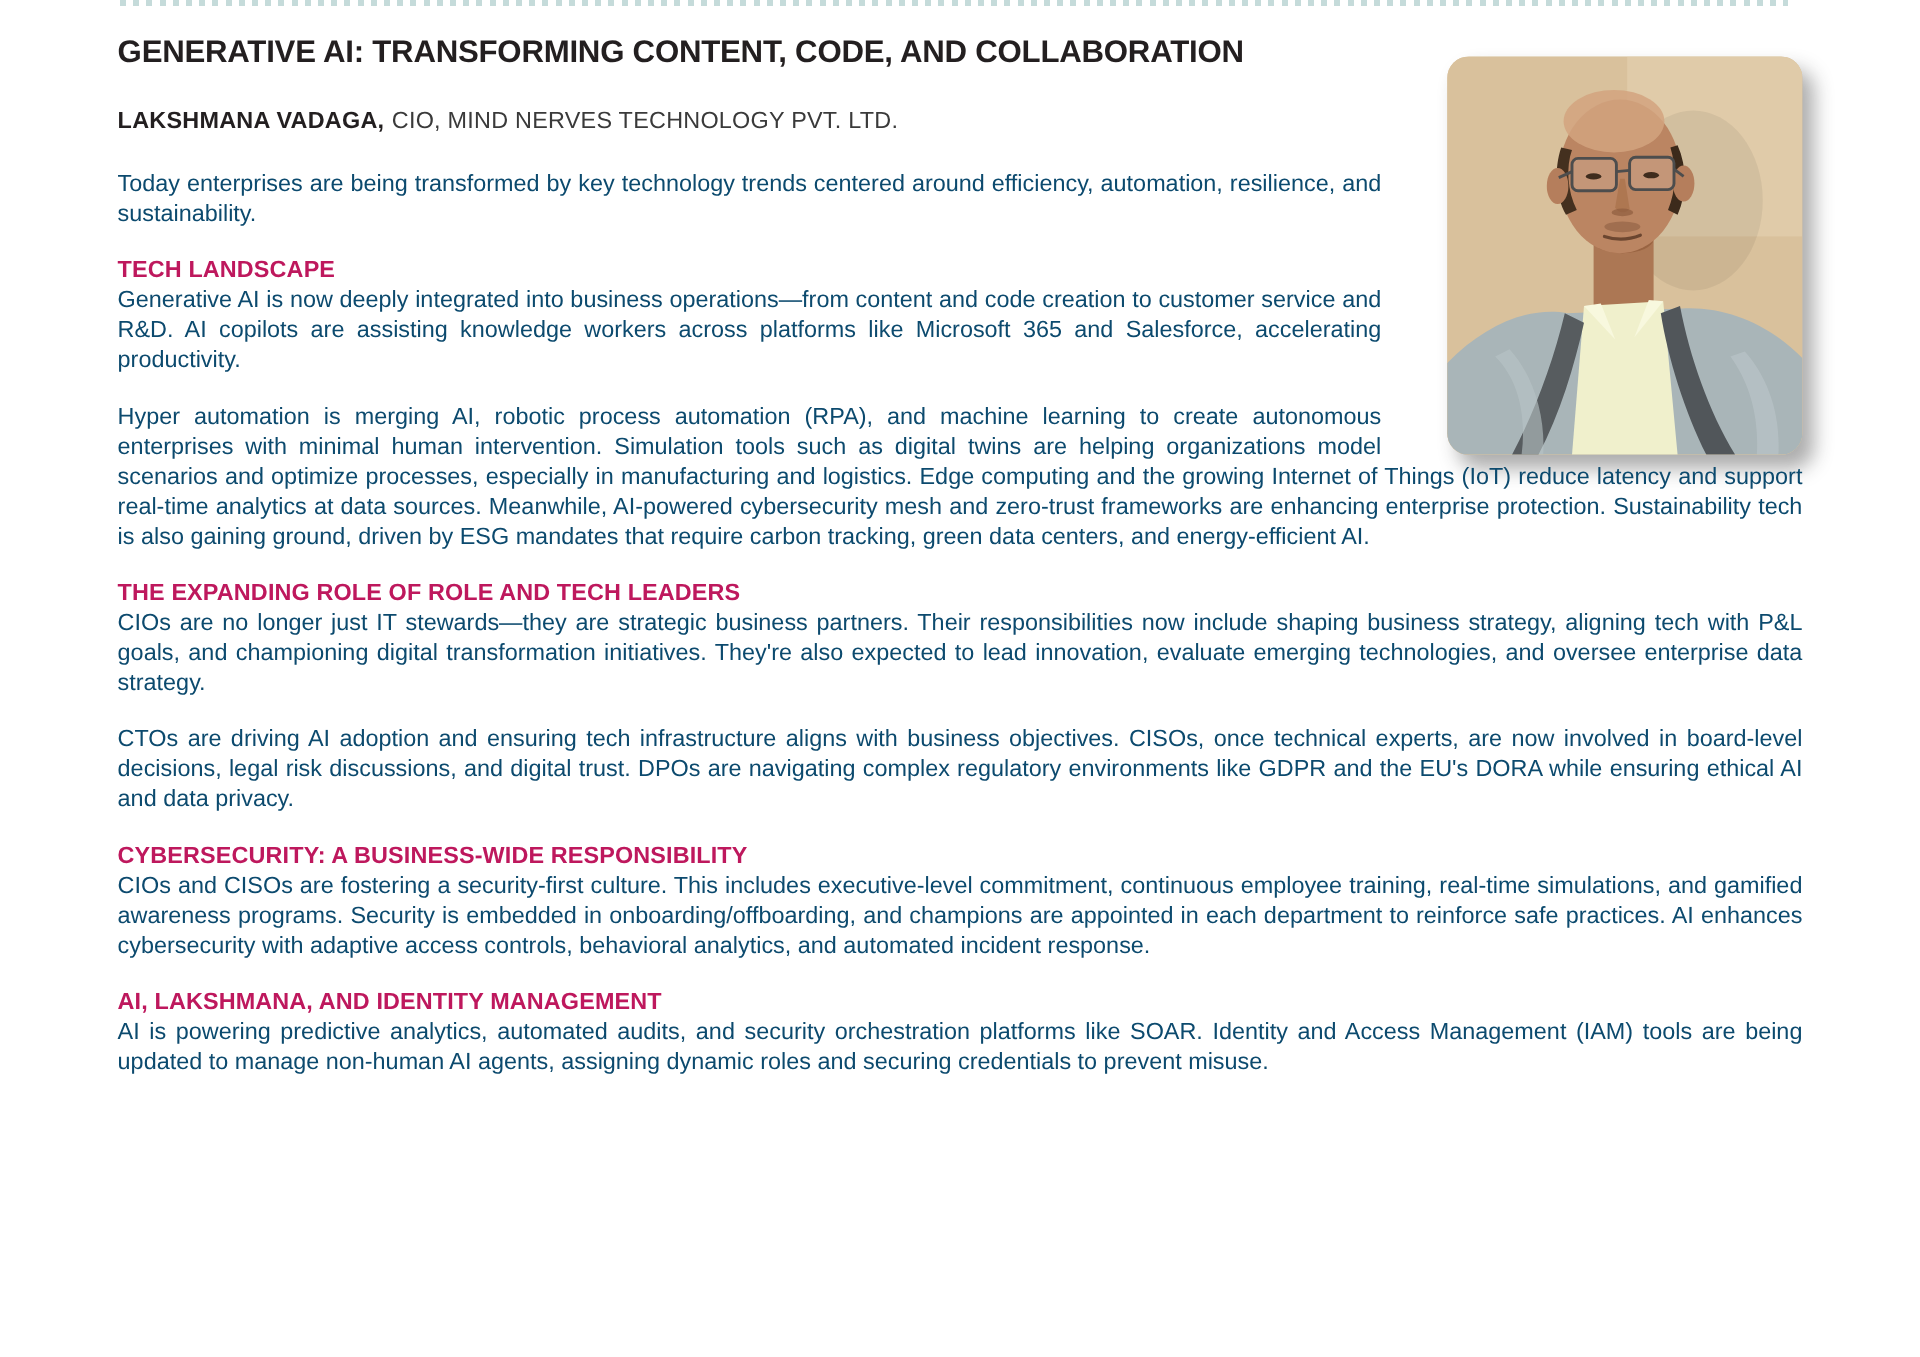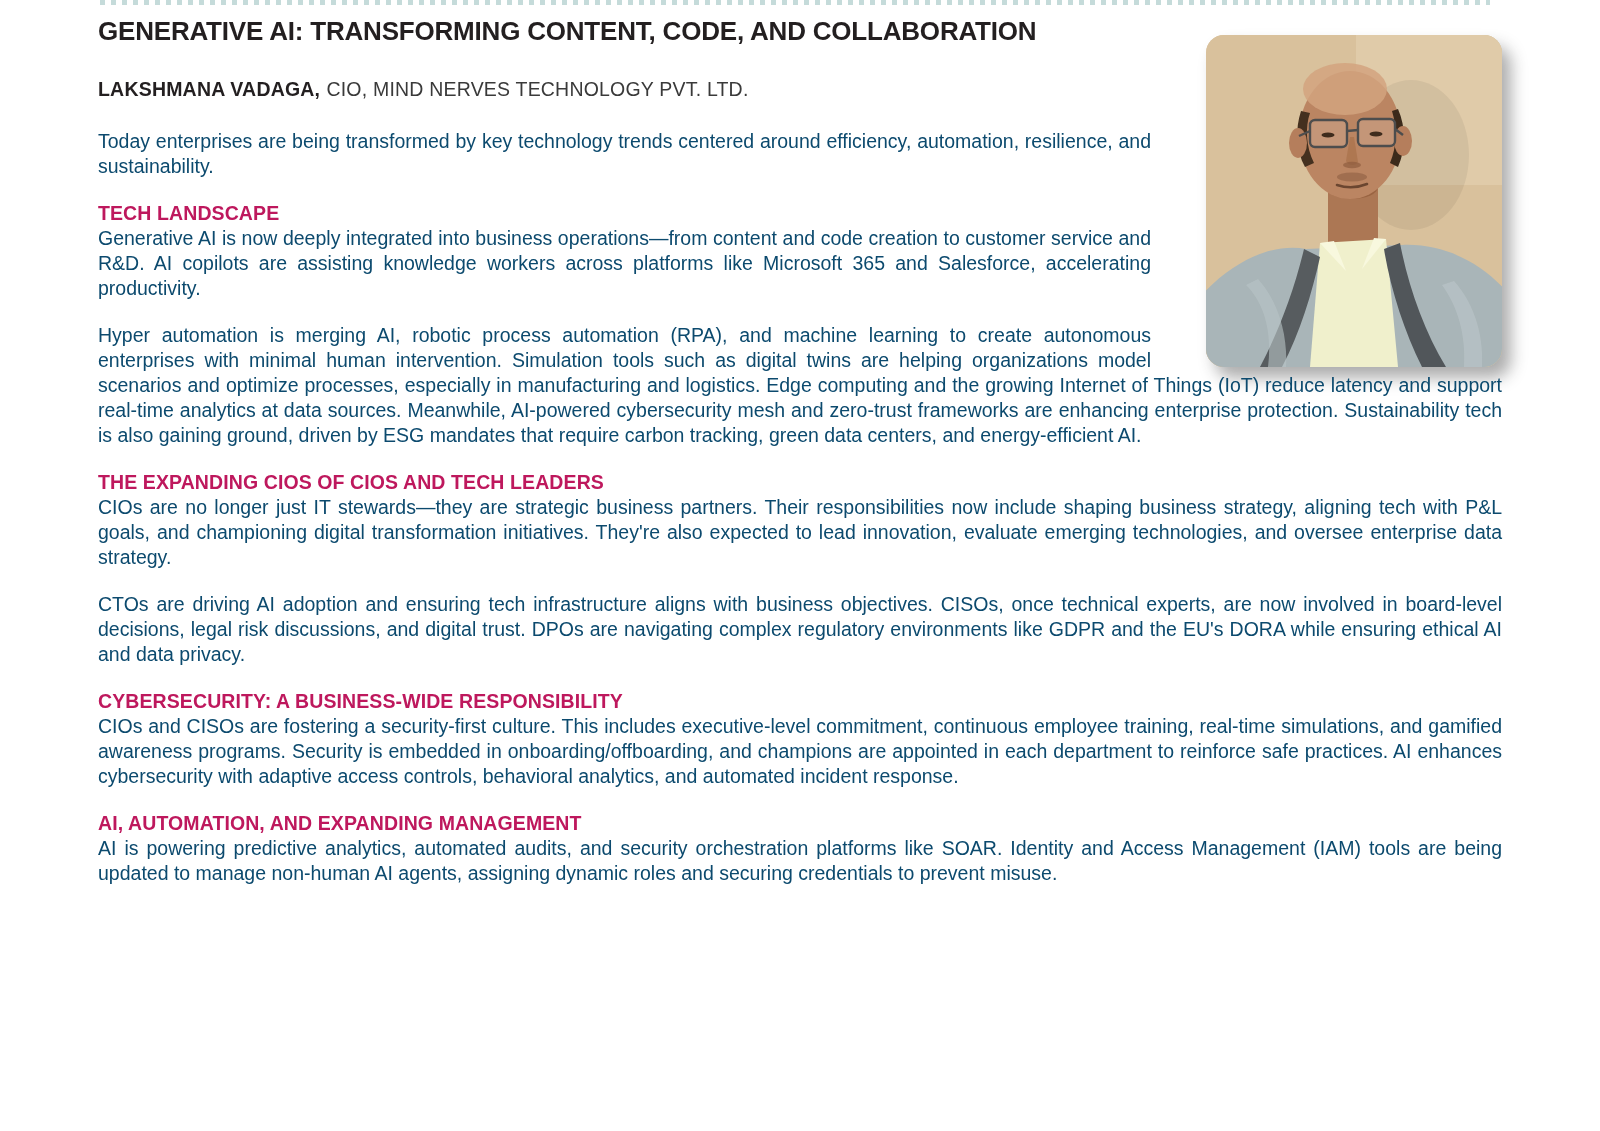--- a/index.html
+++ b/index.html
@@ -32,21 +32,21 @@
     background: #dcc5a2;
   }
   .photo-wrap svg { display: block; }
 
   h1.title {
     font-size: 26px;
     line-height: 32px;
     font-weight: bold;
     letter-spacing: -0.2px;
     color: #231f20;
-    margin: 10px 0 30px 0;
+    margin: 22px 0 30px 0;
   }
   p.byline {
     font-size: 19.5px;
     line-height: 24px;
     margin: 0 0 28px 0;
     color: #3a3a3a;
     letter-spacing: 0.2px;
   }
   p.byline .byline-name { font-weight: bold; color: #231f20; }
   p.byline .byline-role { margin-left: 0.32em; text-align: center; }
@@ -132,24 +132,24 @@
     <p class="byline">
       <span class="byline-name">LAKSHMANA VADAGA,</span><span class="byline-role">CIO, MIND NERVES TECHNOLOGY PVT. LTD.</span>
     </p>
 
     <p class="body">Today enterprises are being transformed by key technology trends centered around efficiency, automation, resilience, and sustainability.</p>
 
     <h2 class="section-heading">TECH LANDSCAPE</h2>
     <p class="body">Generative AI is now deeply integrated into business operations—from content and code creation to customer service and R&amp;D. AI copilots are assisting knowledge workers across platforms like Microsoft 365 and Salesforce, accelerating productivity.</p>
     <p class="body">Hyper automation is merging AI, robotic process automation (RPA), and machine learning to create autonomous enterprises with minimal human intervention. Simulation tools such as digital twins are helping organizations model scenarios and optimize processes, especially in manufacturing and logistics. Edge computing and the growing Internet of Things (IoT) reduce latency and support real-time analytics at data sources. Meanwhile, AI-powered cybersecurity mesh and zero-trust frameworks are enhancing enterprise protection. Sustainability tech is also gaining ground, driven by ESG mandates that require carbon tracking, green data centers, and energy-efficient AI.</p>
 
-    <h2 class="section-heading">THE EXPANDING CIOS OF CIOS AND TECH LEADERS</h2>
+    <h2 class="section-heading">THE EXPANDING ROLE OF ROLE AND TECH LEADERS</h2>
     <p class="body">CIOs are no longer just IT stewards—they are strategic business partners. Their responsibilities now include shaping business strategy, aligning tech with P&amp;L goals, and championing digital transformation initiatives. They're also expected to lead innovation, evaluate emerging technologies, and oversee enterprise data strategy.</p>
     <p class="body">CTOs are driving AI adoption and ensuring tech infrastructure aligns with business objectives. CISOs, once technical experts, are now involved in board-level decisions, legal risk discussions, and digital trust. DPOs are navigating complex regulatory environments like GDPR and the EU's DORA while ensuring ethical AI and data privacy.</p>
 
     <h2 class="section-heading">CYBERSECURITY: A BUSINESS-WIDE RESPONSIBILITY</h2>
     <p class="body">CIOs and CISOs are fostering a security-first culture. This includes executive-level commitment, continuous employee training, real-time simulations, and gamified awareness programs. Security is embedded in onboarding/offboarding, and champions are appointed in each department to reinforce safe practices. AI enhances cybersecurity with adaptive access controls, behavioral analytics, and automated incident response.</p>
 
-    <h2 class="section-heading">AI, AUTOMATION, AND EXPANDING MANAGEMENT</h2>
+    <h2 class="section-heading">AI, LAKSHMANA, AND IDENTITY MANAGEMENT</h2>
     <p class="body">AI is powering predictive analytics, automated audits, and security orchestration platforms like SOAR. Identity and Access Management (IAM) tools are being updated to manage non-human AI agents, assigning dynamic roles and securing credentials to prevent misuse.</p>
 
   </div>
 </div>
 
 </body></html>

